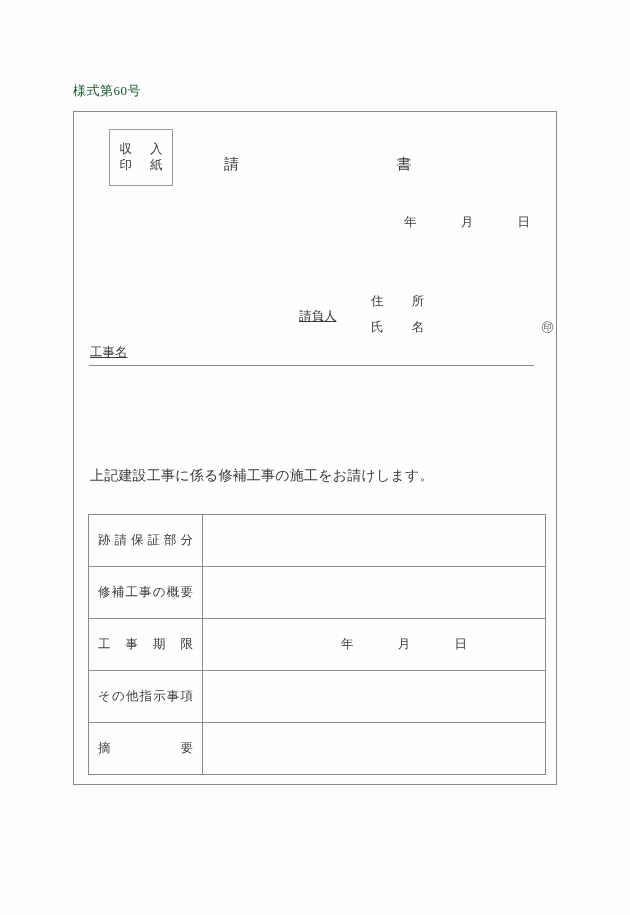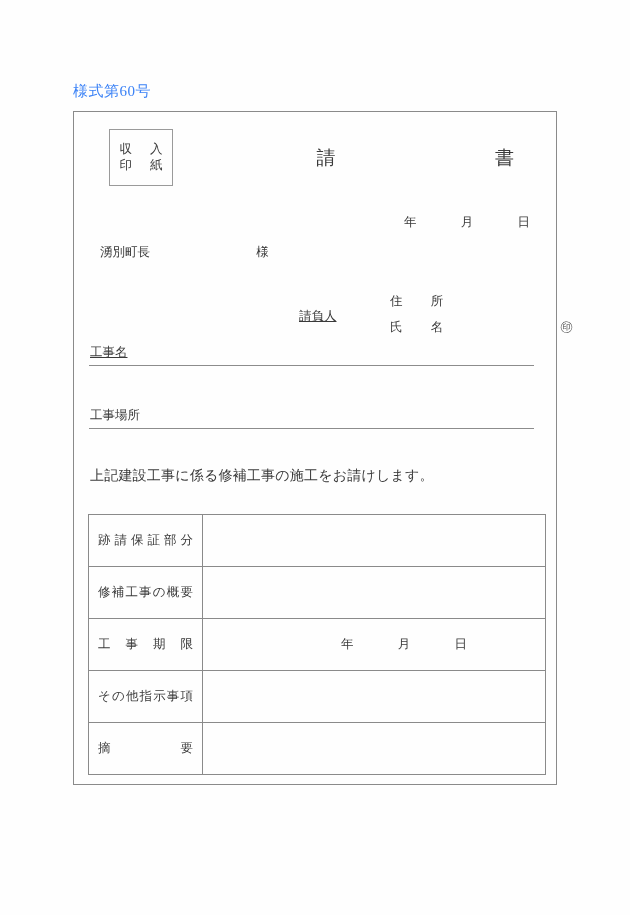--- a/index.html
+++ b/index.html
@@ -22,23 +22,23 @@
     width: 630px;
     height: 915px;
     background: #fefefe;
   }
 
   
   .form-no {
     position: absolute;
     left: 73px;
     top: 82px;
-    font-size: 15px;
+    font-size: 13px;
     letter-spacing: 0.5px;
-    color: #3b82f6;
+    color: #14532d;
     white-space: nowrap;
   }
 
   
   .frame {
     position: absolute;
     left: 73px;
     top: 111px;
     width: 484px;
     height: 674px;
@@ -69,24 +69,24 @@
   .stamp-col {
     display: flex;
     flex-direction: column;
     align-items: center;
   }
 
   
   .title {
     position: absolute;
     left: 150px;
-    top: 33px;
+    top: 43px;
     width: 290px;
-    text-align: right;
-    font-size: 19px;
+    text-align: left;
+    font-size: 15px;
     color: #3a3a3a;
   }
   .title-gap { display: inline-block; width: 150px; }
 
   
   .date-top {
     position: absolute;
     left: 330px;
     top: 102px;
     font-size: 12.5px;
@@ -121,21 +121,20 @@
   .contractor-fields {
     position: absolute;
     left: 72px;
     top: 0;
   }
   .cf-row {
     height: 26px;
     line-height: 26px;
     white-space: nowrap;
     position: relative;
-    margin-left: 19px;
   }
   .cf-row .g { display: inline-block; width: 22px; }
   .seal {
     position: absolute;
     left: 170px;
     top: 0;
     font-size: 13px;
   }
 
   
@@ -232,25 +231,20 @@
     </div>
 
     <div class="date-top">
       <span>年</span>
       <span class="g"></span>
       <span>月</span>
       <span class="g"></span>
       <span>日</span>
     </div>
 
-    <div class="addressee">
-      <span>湧別町長</span>
-      <span class="g"></span>
-      <span>様</span>
-    </div>
 
     <div class="contractor">
       <div class="contractor-label">請負人</div>
       <div class="contractor-fields">
         <div class="cf-row">
           <span>住</span>
           <span class="g"></span>
           <span>所</span>
         </div>
         <div class="cf-row">
@@ -260,24 +254,20 @@
           <span class="seal">㊞</span>
         </div>
       </div>
     </div>
 
     <div class="uline-field f-koujimei">
       <div class="uline-label">工事名</div>
       <div class="uline-rule"></div>
     </div>
 
-    <div class="uline-field f-basho">
-      <div class="uline-label">工事場所</div>
-      <div class="uline-rule"></div>
-    </div>
 
     <div class="statement">上記建設工事に係る修補工事の施工をお請けします。</div>
 
     <table class="tbl">
       <tbody>
         <tr>
           <td class="lbl">
             <div class="lbl-inner">
               <span>跡</span>
               <span>請</span>

